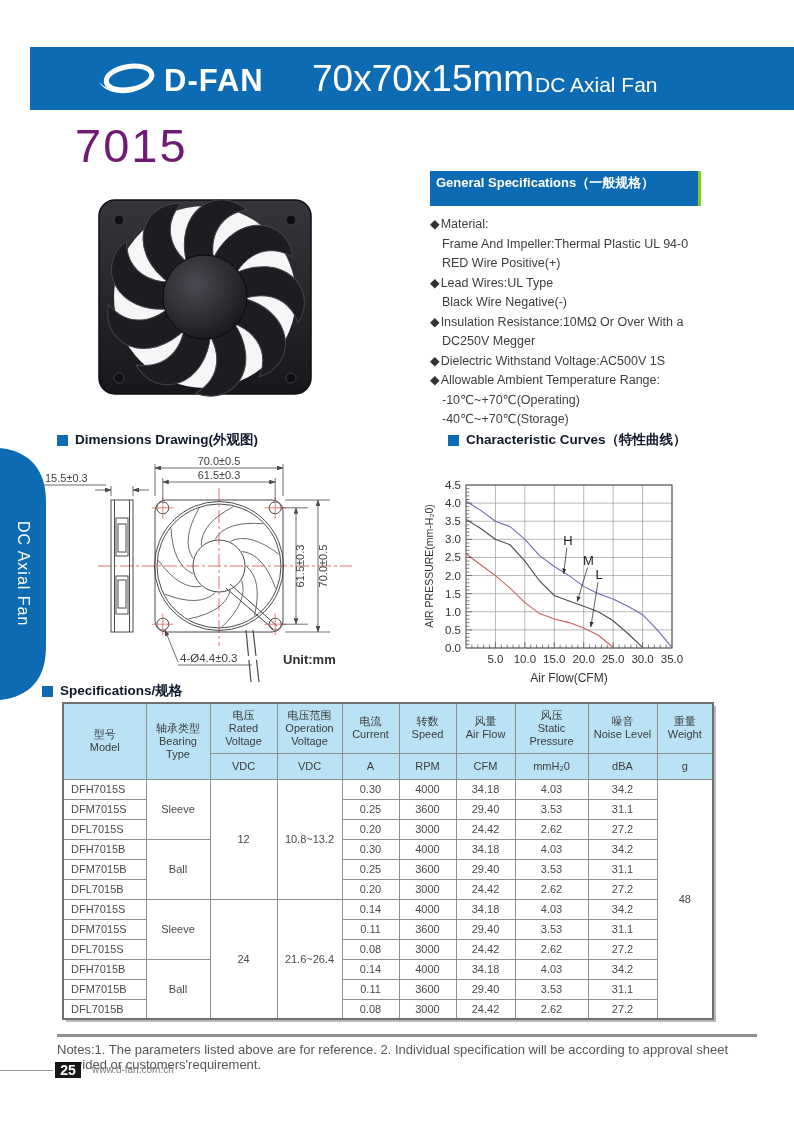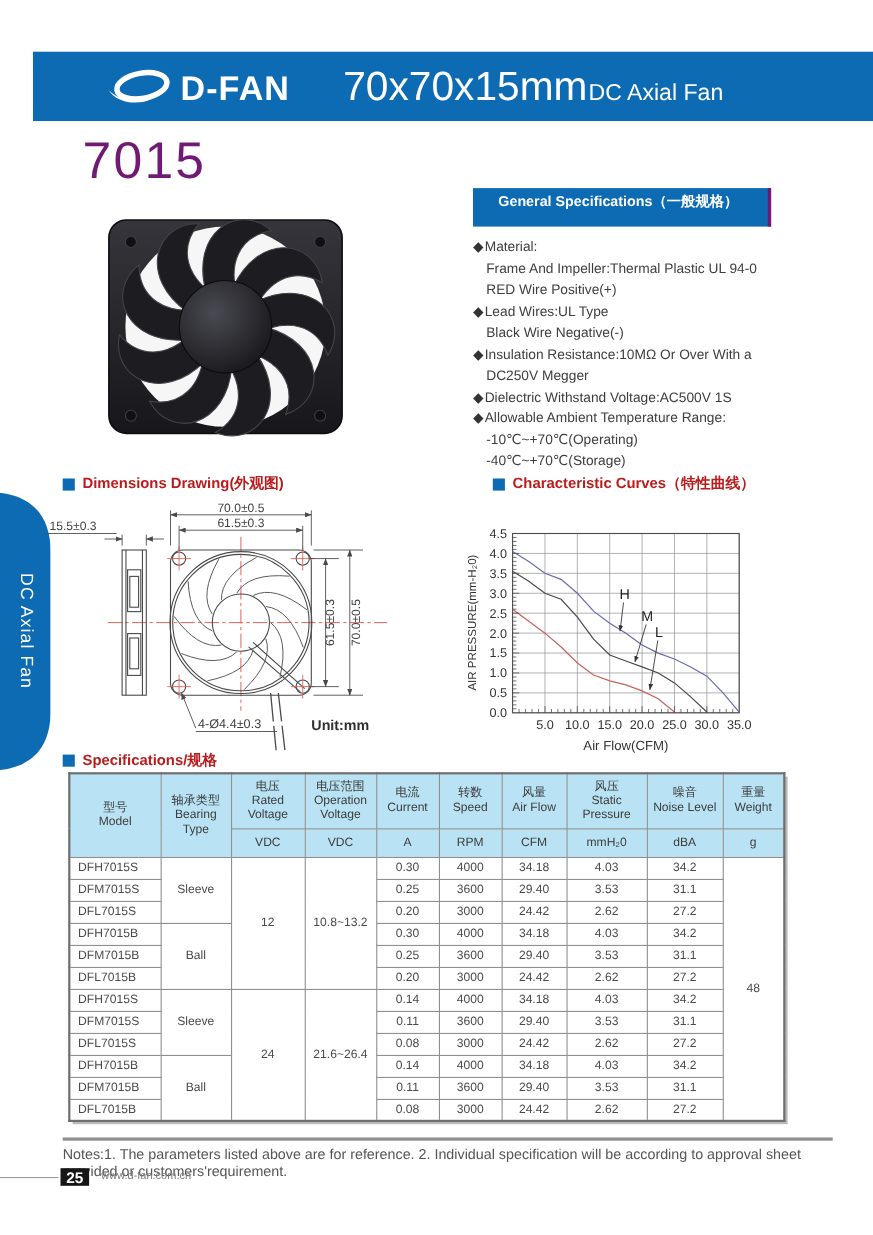--- a/index.html
+++ b/index.html
@@ -12,31 +12,31 @@
   .size-title { position:absolute; left:282px; top:11px; color:#fff; font-size:37px; font-weight:normal; }
   .subtitle { position:absolute; left:505px; top:26px; color:#fff; font-size:21px; }
   .logo-svg { position:absolute; left:66px; top:13px; }
 
   
   .model-title { position:absolute; left:75px; top:118px; width:225px; text-align:left; font-size:47px; color:#701a75; letter-spacing:2px; }
   .photo-svg { position:absolute; left:85px; top:194px; }
 
   
   .gs-panel { position:absolute; left:430px; top:171px; width:358px; }
-  .gs-title { width:271px; height:35px; background:#0d6bb3; color:#fff; font-size:13px; font-weight:bold; line-height:23px; padding-left:23px; border-right:3px solid #701a75; }
+  .gs-title { width:271px; height:35px; background:#0d6bb3; color:#fff; font-size:13px; font-weight:bold; line-height:23px; padding-left:6px; border-right:3px solid #84cc16; }
   .gs-list { margin-top:9px; font-size:12.5px; color:#3e3e3e; line-height:19.5px; }
   .gs-line.indent { padding-left:12px; }
   .gs-line .diamond { color:#333; margin-right:1px; }
 
   
-  .sec-head { position:absolute; display:flex; align-items:center; font-size:13.5px; font-weight:bold; color:#b91c1c; }
+  .sec-head { position:absolute; display:flex; align-items:center; font-size:13.5px; font-weight:bold; color:#0f172a; }
   .sec-head .sq { width:11px; height:11px; background:#0d6bb3; margin-right:7px; flex:none; }
   .sec-dims { left:57px; top:431px; }
   .sec-curves { left:448px; top:431px; }
-  .sec-specs { left:57px; top:682px; }
+  .sec-specs { left:42px; top:682px; }
 
   
   .side-tab { position:absolute; left:0; top:448px; width:46px; height:252px; }
   .side-tab .tab-label { position:absolute; left:0; top:0; width:46px; height:252px; display:flex; align-items:center; justify-content:center; writing-mode:vertical-rl; color:#fff; font-size:16px; letter-spacing:1px; }
 
   
   .dims-svg { position:absolute; left:40px; top:452px; }
   .chart-svg { position:absolute; left:420px; top:460px; }
   svg text { font-family:"Liberation Sans","DejaVu Sans",sans-serif; }
 

